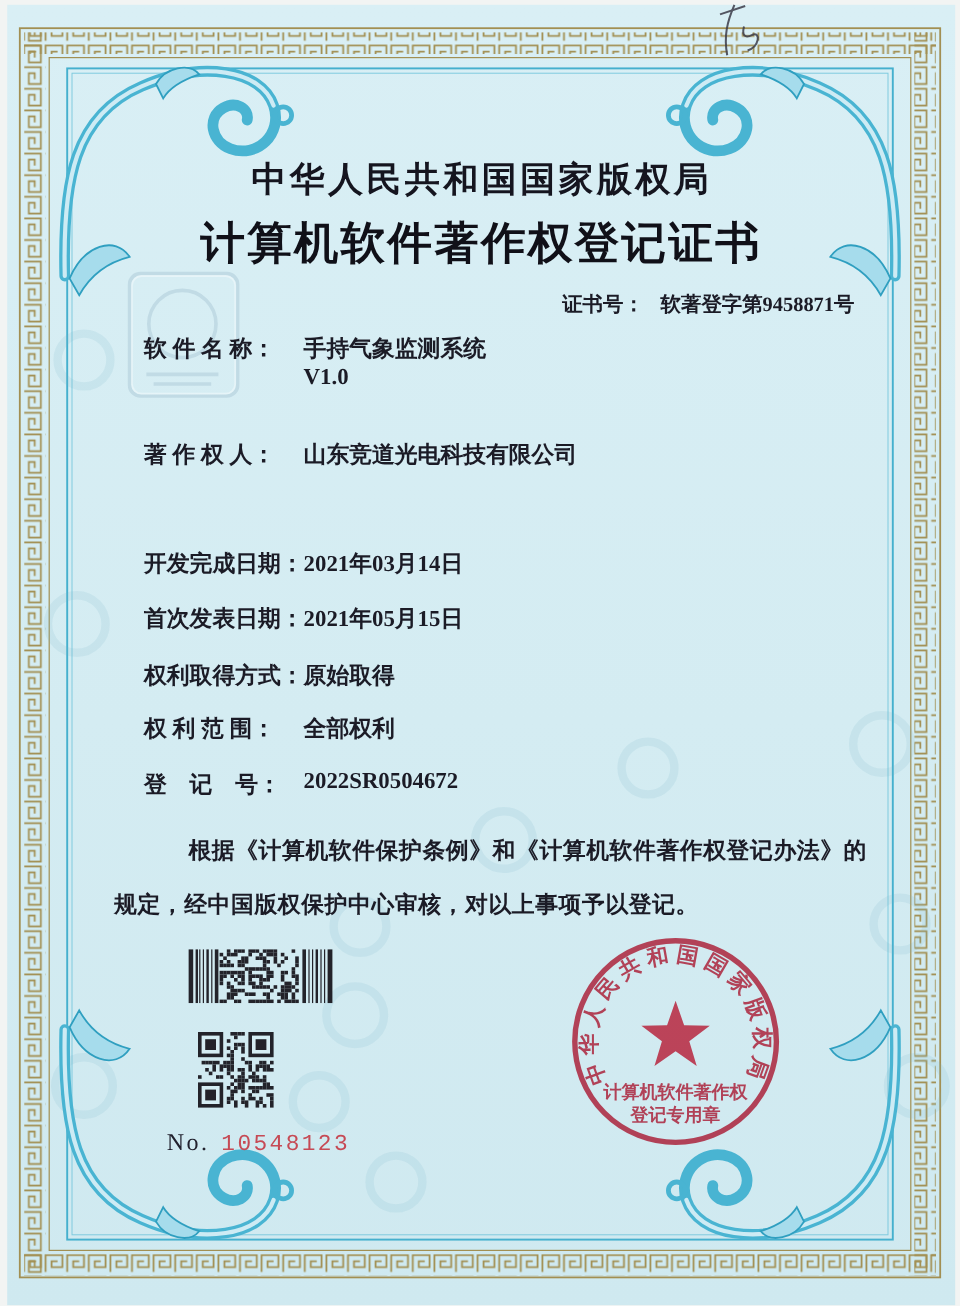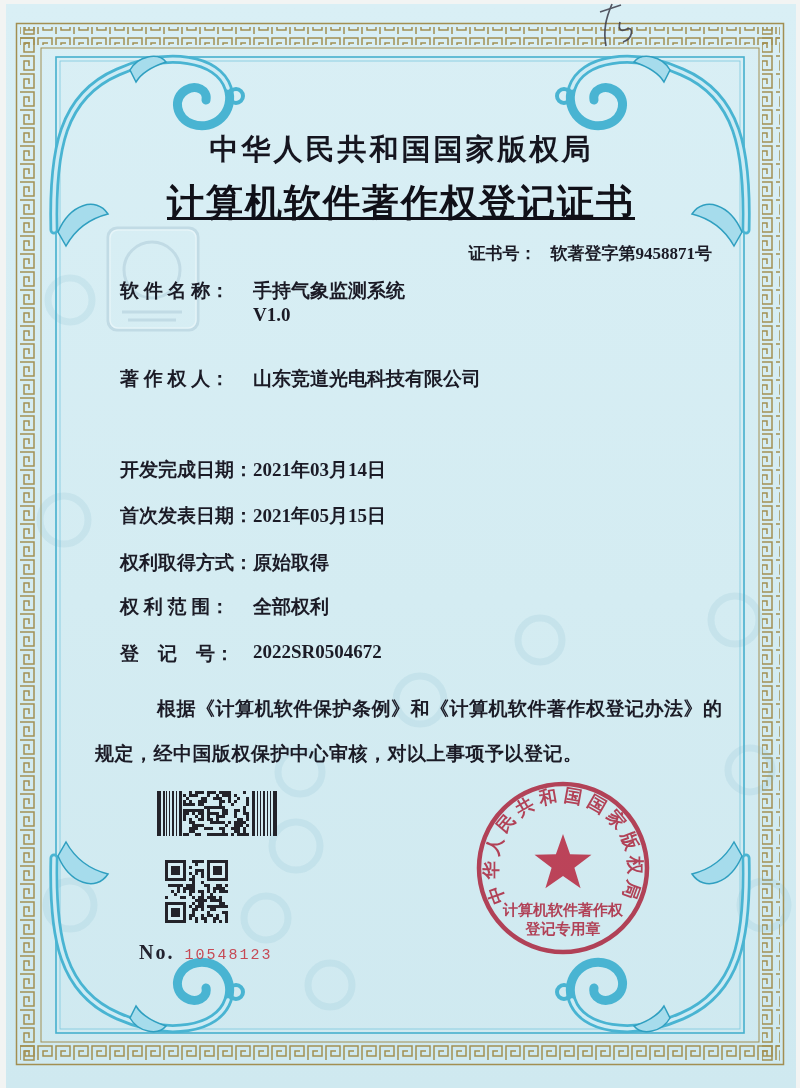--- a/index.html
+++ b/index.html
@@ -4,30 +4,30 @@
 <style>
   html,body{margin:0;padding:0;}
   body{background:#eef0ee;font-family:"Liberation Serif",serif;}
   .page{position:relative;width:800px;height:1088px;background:#f2f4f3;overflow:hidden;}
   .paper{position:absolute;left:6px;top:4px;right:4px;bottom:0;
          background:linear-gradient(180deg,#d9eff5 0%,#d4ecf2 55%,#cfe9f0 100%);}
   .abs{position:absolute;}
   .authority{left:0;right:0;top:130px;text-align:center;font-size:29px;font-weight:bold;
              letter-spacing:3px;text-indent:3px;color:#15151f;}
   .cert-title{left:0;right:0;top:178px;text-align:center;font-size:37px;font-weight:bold;
-              letter-spacing:2px;text-indent:2px;color:#101018;text-decoration:underline;}
+              letter-spacing:2px;text-indent:2px;color:#101018;}
   .certno{right:88px;top:242px;font-size:17px;font-weight:bold;color:#1b1b26;margin-left:44px;}
   .certno .lbl{margin-right:14px;}
   .field{font-size:19px;font-weight:bold;color:#1b1b26;}
   .field .flabel{position:absolute;left:120px;top:0;white-space:pre;}
   .field .fvalue{position:absolute;left:253px;top:0;white-space:pre;}
   .stmt{font-size:19px;font-weight:bold;color:#1b1b26;letter-spacing:0.5px;white-space:pre;}
   .serial{left:139px;top:941px;font-size:20px;color:#22222e;}
-  .serial .no{font-weight:bold;letter-spacing:2px;}
-  .serial .num{color:#c64a55;font-family:"Liberation Mono",monospace;font-size:15px;
+  .serial .no{font-weight:normal;letter-spacing:2px;}
+  .serial .num{color:#c64a55;font-family:"Liberation Mono",monospace;font-size:19px;
                letter-spacing:2px;margin-left:10px;}
   .issue-date{left:490px;top:948px;font-size:21px;font-weight:bold;color:#1b1b26;letter-spacing:1px;}
   svg{display:block;}
   .overlay{pointer-events:none;}
 </style>
 </head>
 <body>
 
 <div class="page">
   <div class="paper abs"></div>

